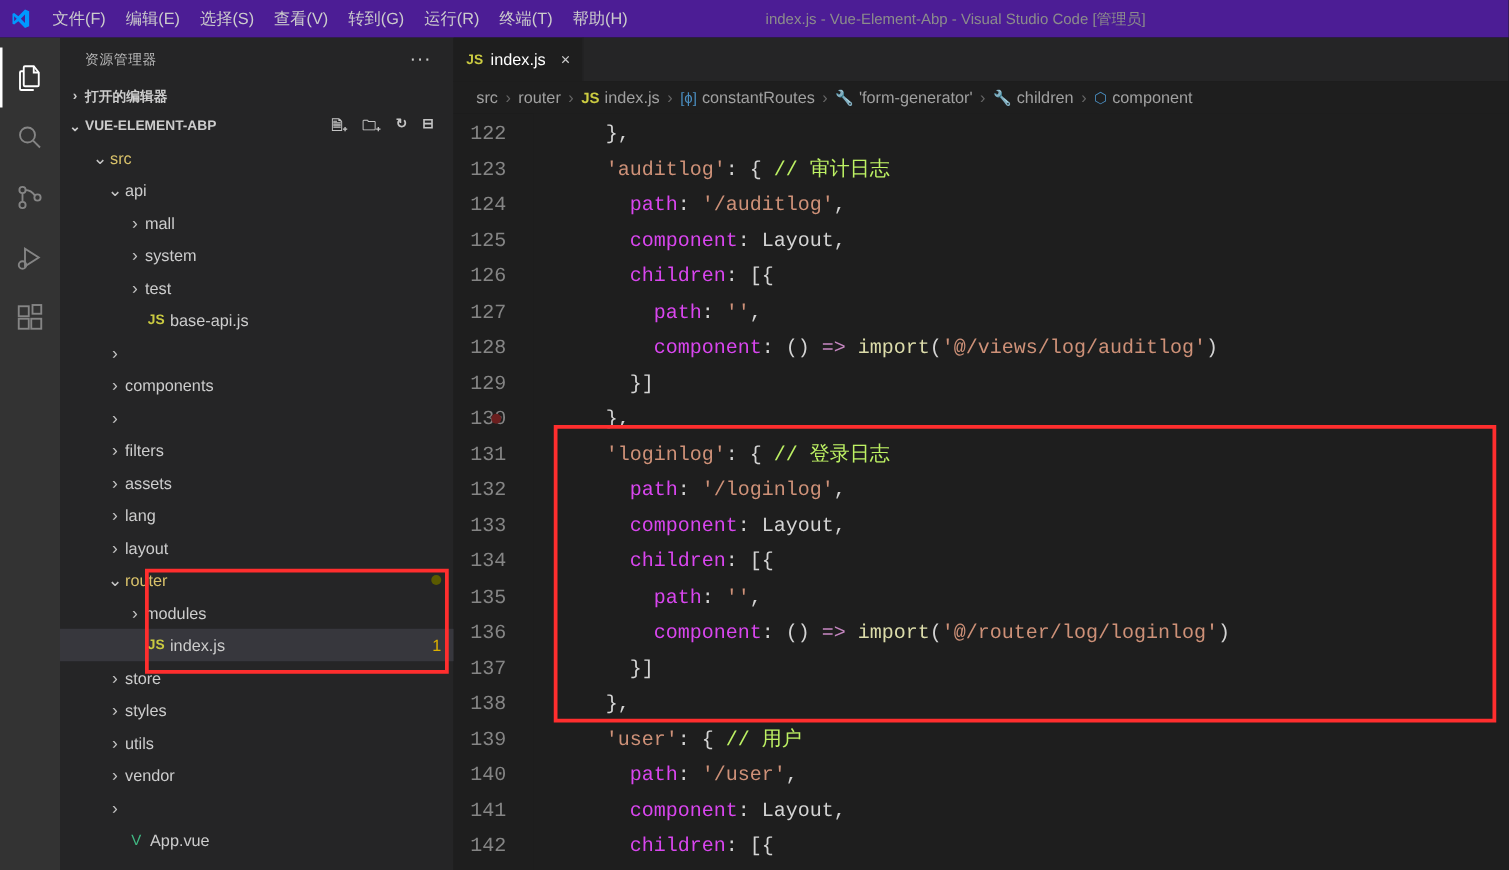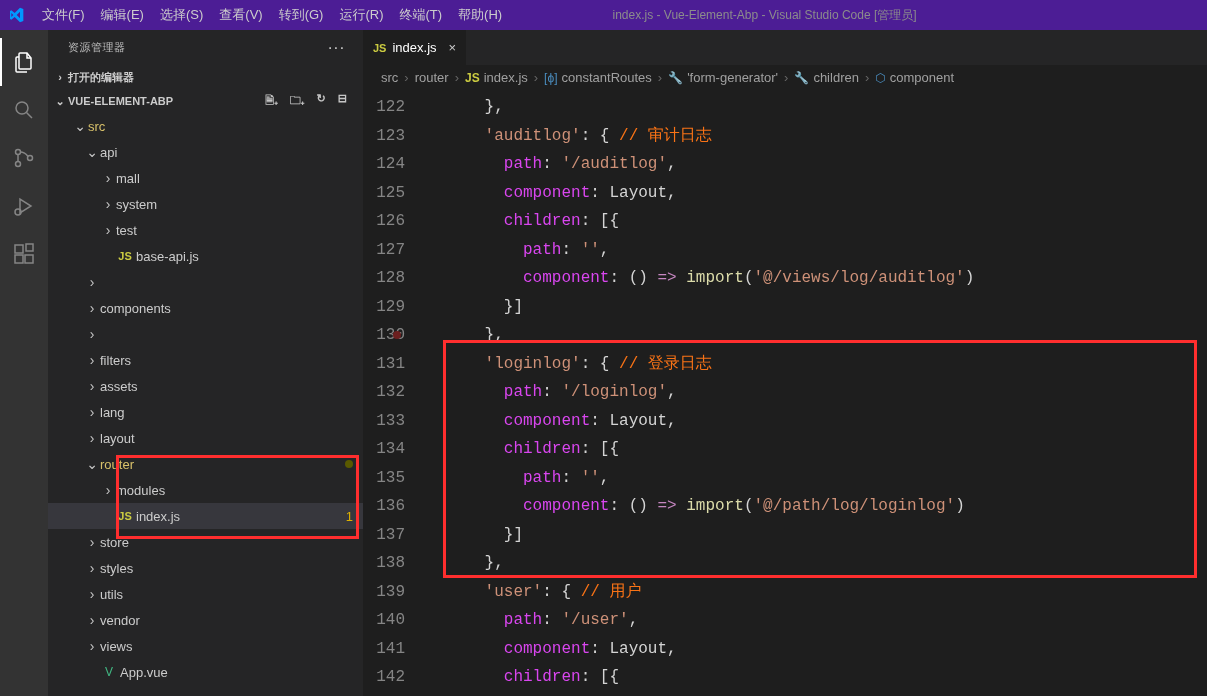--- a/index.html
+++ b/index.html
@@ -180,21 +180,21 @@
     font-family: Consolas, "Courier New", monospace;
     font-size: 16px;
     line-height: 28.5px;
     white-space: pre;
     color: #d4d4d4;
     padding-top: 2px;
     overflow: hidden;
   }
   .tok-prop { color: #d946ef; }
   .tok-str  { color: #ce9178; }
-  .tok-cmt  { color: #f97316; }
+  .tok-cmt  { color: #bef264; }
   .tok-punc { color: #d4d4d4; }
   .tok-kw   { color: #c586c0; }
   .tok-fn   { color: #dcdcaa; }
   .redbox2 {
     position: absolute;
     left: 80px;
     right: 10px;
     top: 249px;
     height: 238px;
     border: 3px solid #ff2e2e;
@@ -359,21 +359,20 @@
         <div class="tree-row" style="--indent: 36px;">
           <span class="twisty">›</span>
           <span class="label">utils</span>
         </div>
         <div class="tree-row" style="--indent: 36px;">
           <span class="twisty">›</span>
           <span class="label">vendor</span>
         </div>
         <div class="tree-row" style="--indent: 36px;">
           <span class="twisty">›</span>
-          <span class="label">views</span>
         </div>
         <div class="tree-row" style="--indent: 36px;">
           <span class="twisty"></span>
           <span class="icon" style="color: rgb(65, 184, 131);">V</span>
           <span class="label">App.vue</span>
         </div>
         <div class="redbox1"></div>
     </div>
   </div>
 
@@ -437,21 +436,21 @@
         <span class="tok-prop">children</span><span class="tok-punc">: [{</span>
           <span class="tok-prop">path</span><span class="tok-punc">: </span><span class="tok-str">''</span><span class="tok-punc">,</span>
           <span class="tok-prop">component</span><span class="tok-punc">: () </span><span class="tok-kw">=&gt;</span><span class="tok-punc"> </span><span class="tok-fn">import</span><span class="tok-punc">(</span><span class="tok-str">'@/views/log/auditlog'</span><span class="tok-punc">)</span>
         <span class="tok-punc">}]</span>
       <span class="tok-punc">},</span>
       <span class="tok-str">'loginlog'</span><span class="tok-punc">: { </span><span class="tok-cmt">// 登录日志</span>
         <span class="tok-prop">path</span><span class="tok-punc">: </span><span class="tok-str">'/loginlog'</span><span class="tok-punc">,</span>
         <span class="tok-prop">component</span><span class="tok-punc">: </span><span>Layout</span><span class="tok-punc">,</span>
         <span class="tok-prop">children</span><span class="tok-punc">: [{</span>
           <span class="tok-prop">path</span><span class="tok-punc">: </span><span class="tok-str">''</span><span class="tok-punc">,</span>
-          <span class="tok-prop">component</span><span class="tok-punc">: () </span><span class="tok-kw">=&gt;</span><span class="tok-punc"> </span><span class="tok-fn">import</span><span class="tok-punc">(</span><span class="tok-str">'@/path/log/loginlog'</span><span class="tok-punc">)</span>
+          <span class="tok-prop">component</span><span class="tok-punc">: () </span><span class="tok-kw">=&gt;</span><span class="tok-punc"> </span><span class="tok-fn">import</span><span class="tok-punc">(</span><span class="tok-str">'@/router/log/loginlog'</span><span class="tok-punc">)</span>
         <span class="tok-punc">}]</span>
       <span class="tok-punc">},</span>
       <span class="tok-str">'user'</span><span class="tok-punc">: { </span><span class="tok-cmt">// 用户</span>
         <span class="tok-prop">path</span><span class="tok-punc">: </span><span class="tok-str">'/user'</span><span class="tok-punc">,</span>
         <span class="tok-prop">component</span><span class="tok-punc">: </span><span>Layout</span><span class="tok-punc">,</span>
         <span class="tok-prop">children</span><span class="tok-punc">: [{</span></div>
       <div class="redbox2"></div>
     </div>
   </div>
 </div>

